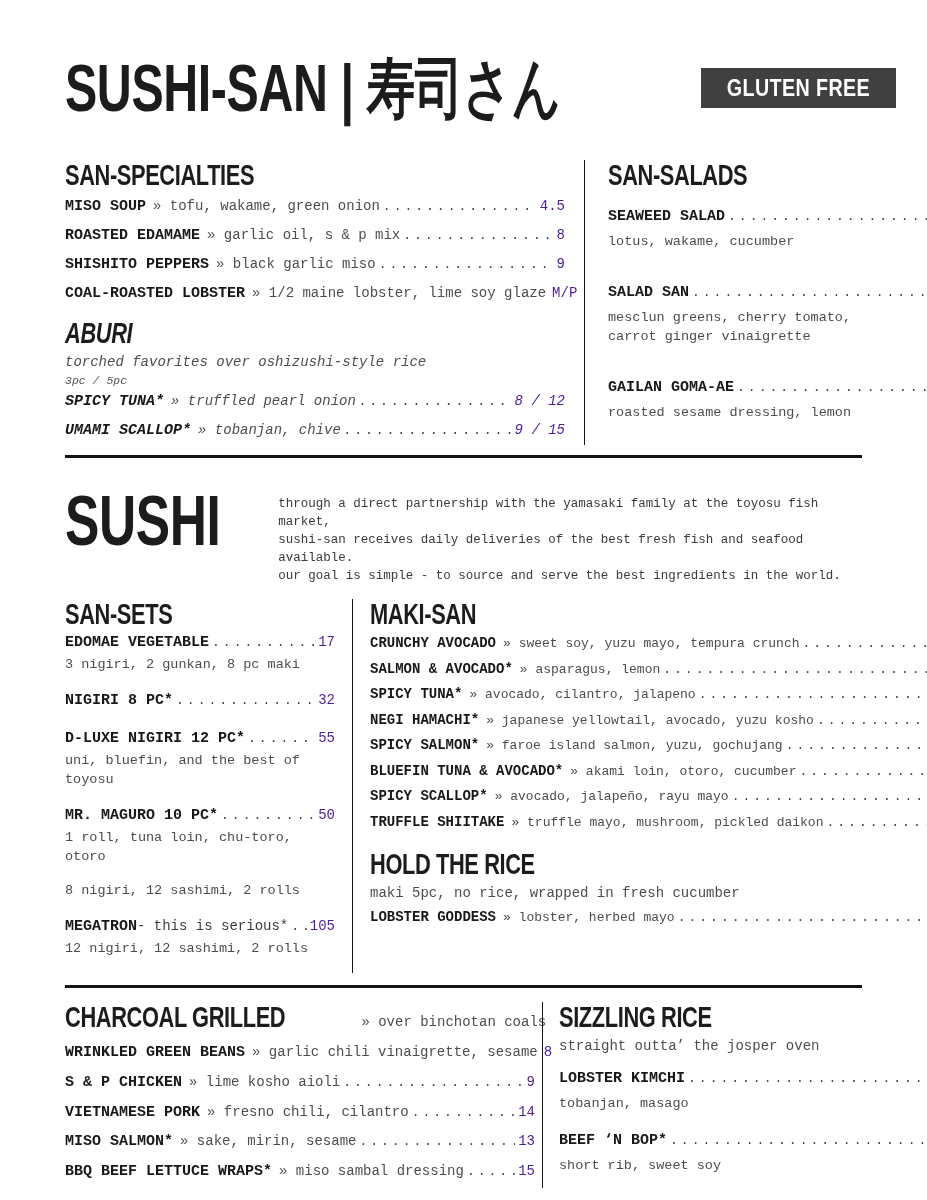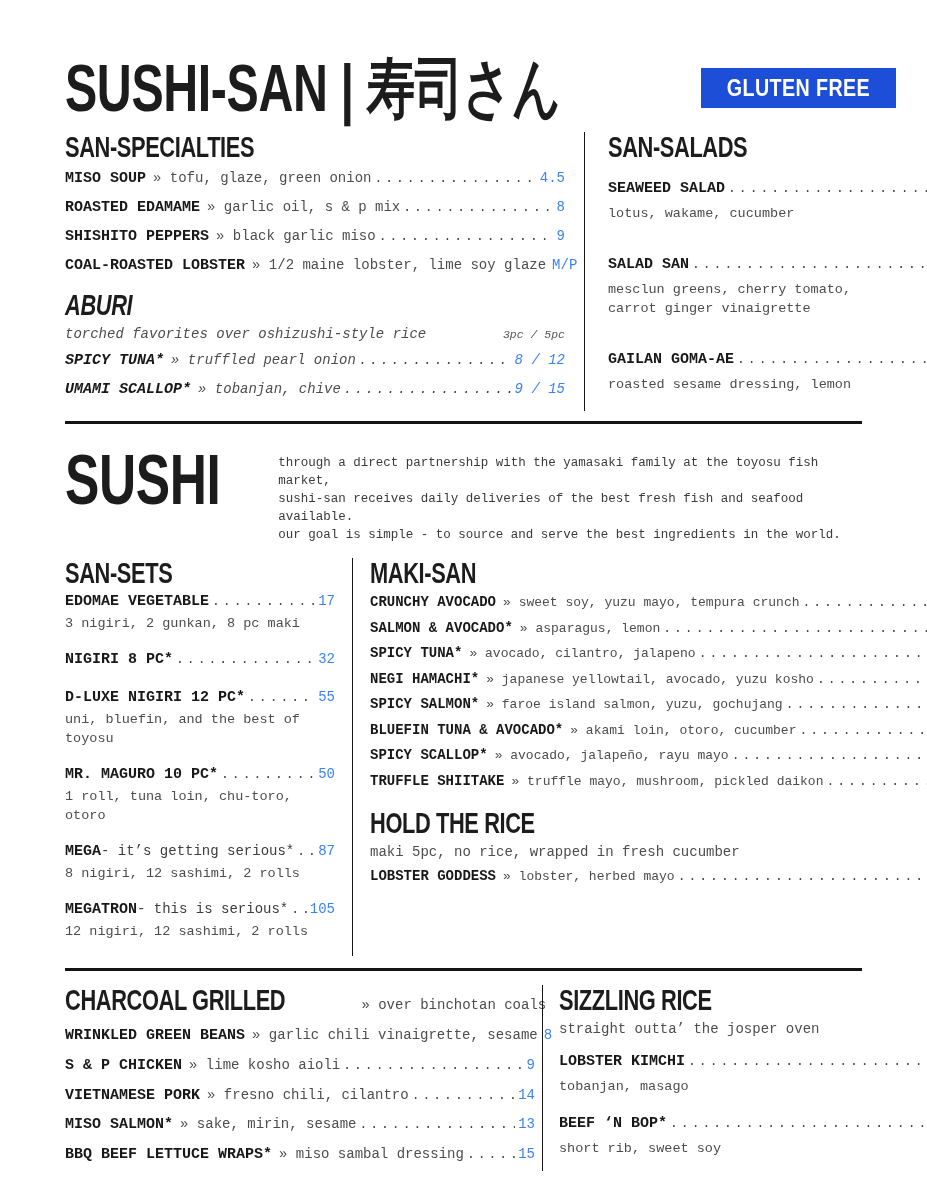--- a/index.html
+++ b/index.html
@@ -13,55 +13,55 @@
   
   .disp {
     font-family:"Liberation Sans","DejaVu Sans",sans-serif;
     font-weight:bold; white-space:nowrap; display:inline-block;
     letter-spacing:-0.5px;
     transform:scale(0.78,1.08); transform-origin:left center;
   }
 
   .hdr { display:flex; justify-content:space-between; align-items:center; padding-top:52px; height:72px; }
   .logo { font-size:62px; }
-  .badge { background:#1d4ed8; padding:6px 10px; }
+  .badge { background:#404040; padding:6px 10px; }
   .badge .disp { color:#ffffff; font-size:24px; transform:scale(0.82,1.0); transform-origin:center; letter-spacing:0.5px; }
 
   .sec-title { font-size:28px; line-height:30px; }
   .rule { border:none; border-top:3px solid #141414; margin:0; }
 
   
   .cols { display:flex; }
   .vdiv { border-left:1.5px solid #141414; }
 
-  .top-section { margin-top:8px; padding-bottom:10px; }
+  .top-section { margin-top:36px; padding-bottom:10px; }
   .top-left { width:500px; padding-right:19px; }
   .top-right { flex:1; padding-left:23px; }
 
   
   .mrow { display:flex; align-items:baseline; line-height:29px; font-size:14px; }
   .mname { font-weight:bold; font-size:15px; color:#181818; white-space:nowrap; }
   .msuffix { color:#3c3c3c; white-space:nowrap; font-size:14px; }
   .mdesc { color:#4d4d4d; margin-left:7px; white-space:nowrap; }
   .leader { flex:1 1 0; min-width:0; overflow:hidden; white-space:nowrap; color:#3f3f3f; margin:0 3px; }
   .leader::after { content:"........................................................................................................................"; letter-spacing:3px; font-size:13px; }
-  .price { white-space:nowrap; color:#3b82f6; }
+  .price { white-space:nowrap; color:#4c1d95; }
 
   
   .sitem { margin-bottom:17px; }
   .sdesc { color:#4d4d4d; font-size:13.5px; line-height:19px; margin-top:1px; white-space:pre-line; }
 
-  .subrow { display:flex; justify-content:space-between; align-items:baseline; }
+  .subrow { display:flex; justify-content:space-between; align-items:baseline;flex-direction:column; }
   .subtitle { color:#4d4d4d; font-size:14px; line-height:24px; }
   .sizenote { color:#555555; font-size:11.5px; white-space:nowrap; }
 
   .aburi-block { margin-top:10px;font-style:italic; }
 
   
-  .sushi-intro { display:flex; align-items:flex-start; padding:25px 0 14px 0; }
+  .sushi-intro { display:flex; align-items:flex-start; padding:32px 0 14px 0; }
   .sushi-big { font-size:66px; line-height:60px; }
   .intro-text { margin-left:14px; padding-top:5px; font-size:12.5px; line-height:18px; color:#3a3a3a; white-space:pre-line; }
 
   .main-section { padding-bottom:12px; }
   .main-left { width:270px; padding-right:17px; }
   .main-right { flex:1; padding-left:17px; }
   .main-right .mrow { line-height:24.5px; font-size:13px; }
   .main-right .mname { font-size:14px; }
   .main-left .sitem { margin-bottom:15px; }
   .main-left .mrow { line-height:22px; }
@@ -87,21 +87,21 @@
       <span class="disp">GLUTEN FREE</span>
     </div>
   </div>
 
   <div class="cols top-section">
     <div class="top-left">
       <div class="sec-title"><span class="disp">SAN-SPECIALTIES</span></div>
 
       <div class="mrow">
         <span class="mname">MISO SOUP</span>
-        <span class="mdesc">» tofu, glaze, green onion</span>
+        <span class="mdesc">» tofu, wakame, green onion</span>
         <span class="leader"></span>
         <span class="price">4.5</span>
       </div>
       <div class="mrow">
         <span class="mname">ROASTED EDAMAME</span>
         <span class="mdesc">» garlic oil, s &amp; p mix</span>
         <span class="leader"></span>
         <span class="price">8</span>
       </div>
       <div class="mrow">
@@ -207,26 +207,20 @@
       </div>
       <div class="sitem">
         <div class="mrow">
           <span class="mname">MR. MAGURO 10 PC*</span>
           <span class="leader"></span>
           <span class="price">50</span>
         </div>
         <div class="sdesc">1 roll, tuna loin, chu-toro, otoro</div>
       </div>
       <div class="sitem">
-        <div class="mrow">
-          <span class="mname">MEGA</span>
-          <span class="msuffix"> - it’s getting serious*</span>
-          <span class="leader"></span>
-          <span class="price">87</span>
-        </div>
         <div class="sdesc">8 nigiri, 12 sashimi, 2 rolls</div>
       </div>
       <div class="sitem">
         <div class="mrow">
           <span class="mname">MEGATRON</span>
           <span class="msuffix"> - this is serious*</span>
           <span class="leader"></span>
           <span class="price">105</span>
         </div>
         <div class="sdesc">12 nigiri, 12 sashimi, 2 rolls</div>

